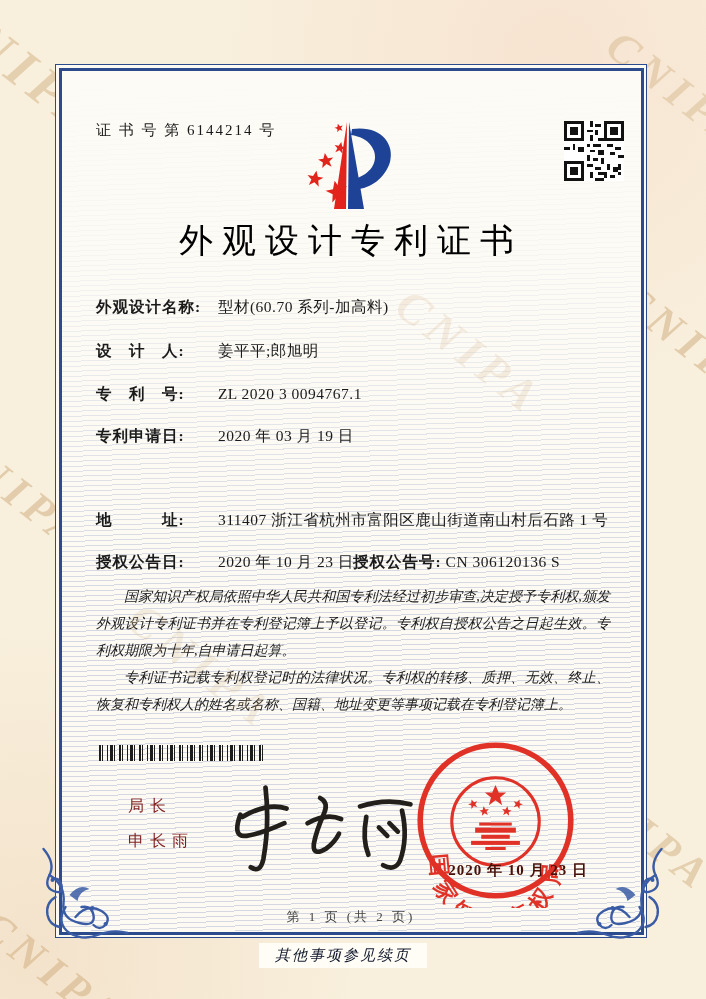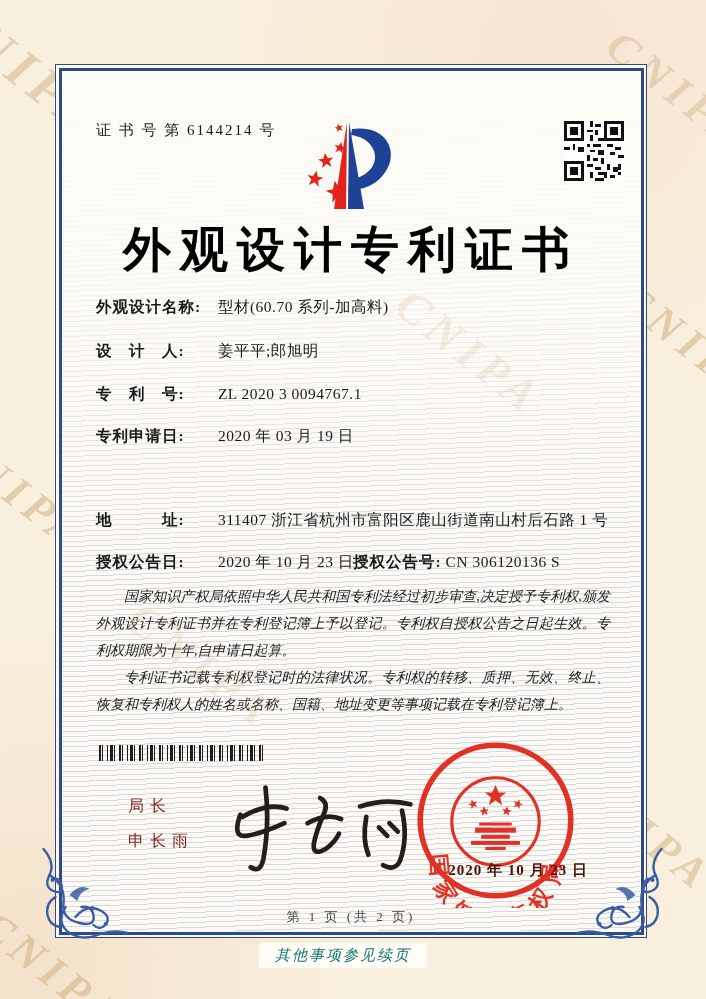--- a/index.html
+++ b/index.html
@@ -45,21 +45,21 @@
   .inner-border {
     position:absolute; inset:2.5px; border:3px solid #2c4b8d;
     pointer-events:none; z-index:3;
   }
   .cert > .item { position:absolute; z-index:4; }
   .cert-number { left:40px; top:56px; font-size:15px; letter-spacing:2px; }
   .logo { left:240px; top:52px; }
   .qr { left:508px; top:56px; }
   .title {
     left:0; right:0; top:153px; text-align:center;
-    font-size:48px; font-weight:bold; letter-spacing:9px; color:#000;
+    font-size:34px; font-weight:normal; letter-spacing:9px; color:#000;
   }
   .row { left:40px; right:26px; font-size:15.5px; white-space:nowrap; }
   .row .lbl { display:inline-block; min-width:118px; letter-spacing:1px;font-weight:bold; }
   .row .val { letter-spacing:.5px; }
   .pair2 { position:absolute; left:257px; top:0; }
   .paras {
     left:40px; top:518px; width:514px;
     font-size:14px; line-height:27px; text-align:justify;
     font-style:italic; color:#1b1b1b;
   }
@@ -87,21 +87,21 @@
     font-size:13px; letter-spacing:3px; color:#444;
   }
   .ornament { position:absolute; z-index:4; }
   .orn-left  { left:34px;  top:845px; }
   .orn-right { left:573px; top:845px; transform:scaleX(-1); }
   .continuation {
     position:absolute; left:0; right:20px; top:943px; text-align:center; z-index:2;
   }
   .continuation span {
     display:inline-block; background:#fffdf6; padding:3px 16px;
-    font-size:15px; font-style:italic; letter-spacing:2px; color:#0f766e;
+    font-size:15px; font-style:italic; letter-spacing:2px; color:#0f172a;
   }
 </style>
 </head>
 <body>
 
 <div class="wm" style="left:-38px;top:-18px;font-size:54px;opacity:.5">CNIPA</div>
 <div class="wm" style="left:168px;top:128px;font-size:40px;opacity:.32">CNIPA</div>
 <div class="wm" style="left:628px;top:20px;font-size:44px;opacity:.42">CNIPA</div>
 <div class="wm" style="left:640px;top:272px;font-size:44px;opacity:.55">CNIPA</div>
 <div class="wm" style="left:-34px;top:420px;font-size:44px;opacity:.55">CNIPA</div>

